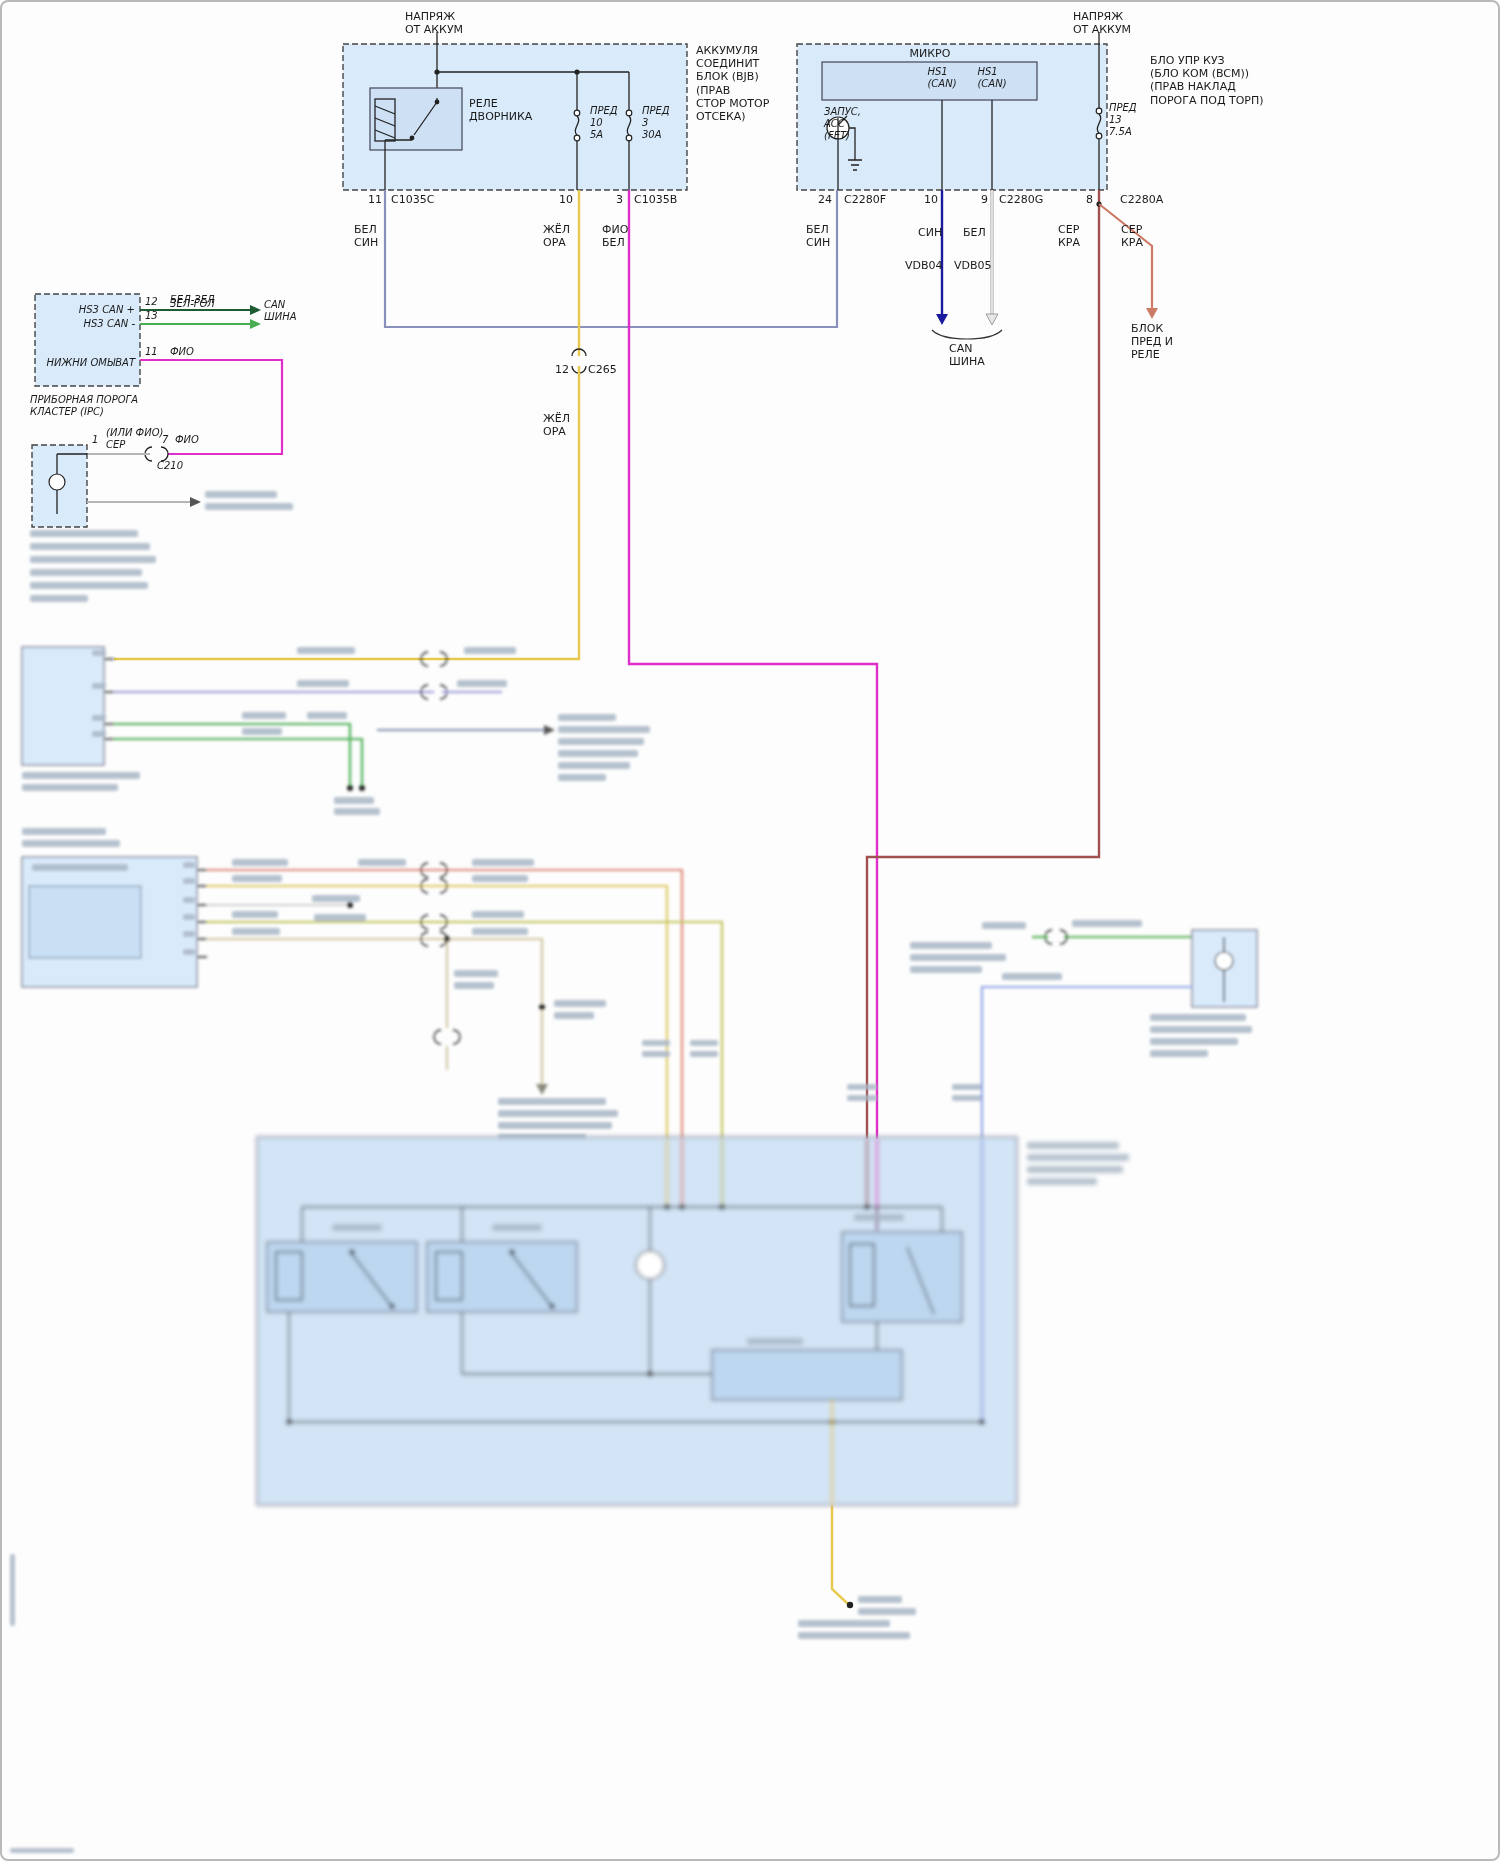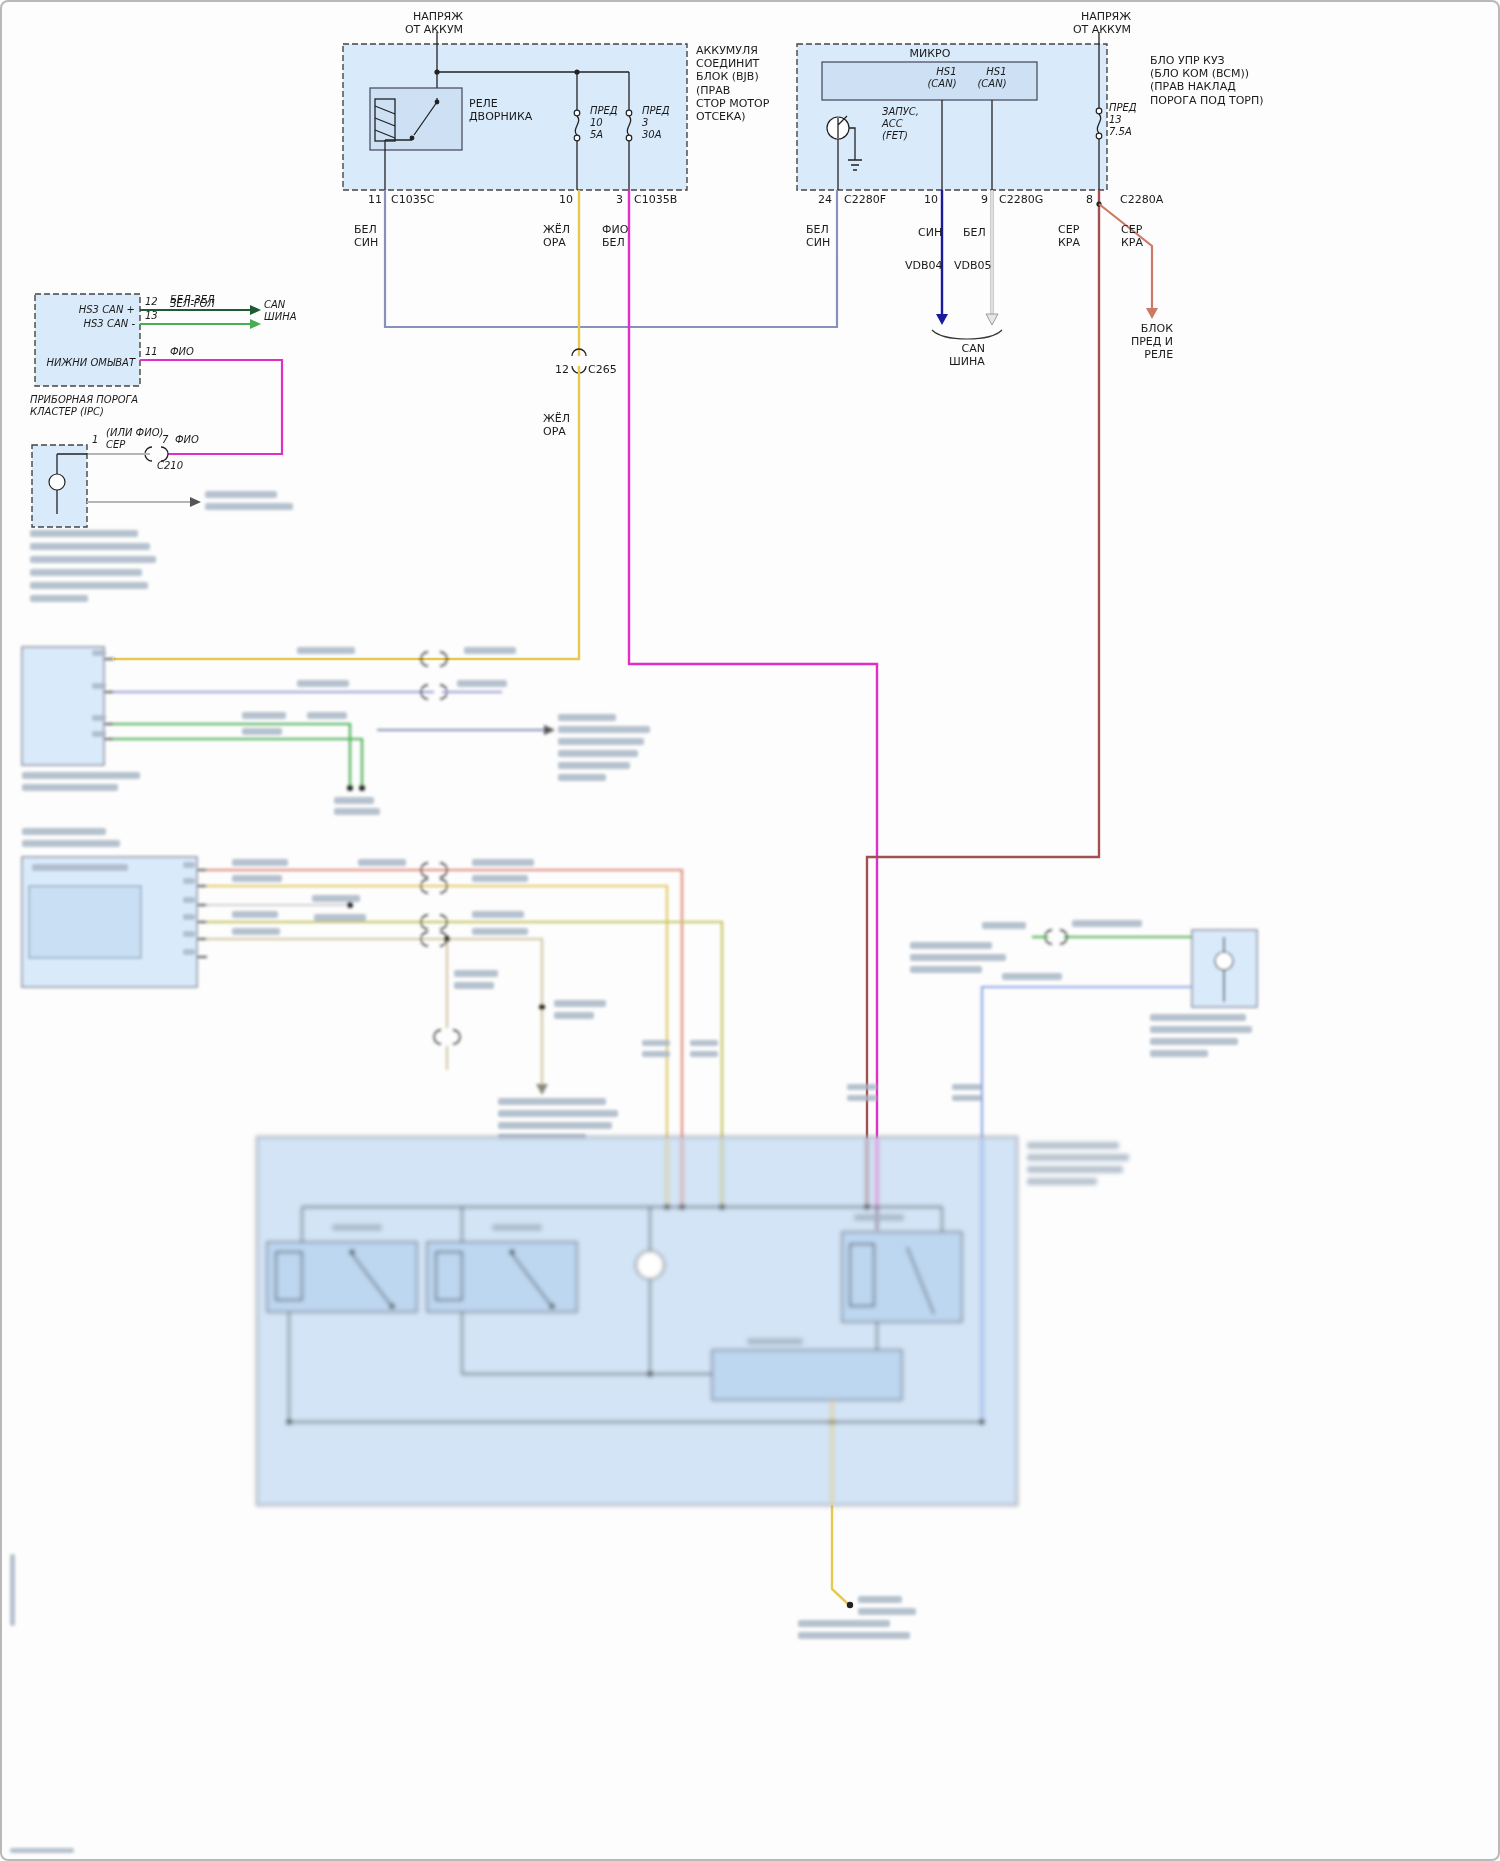--- a/index.html
+++ b/index.html
@@ -3,21 +3,21 @@
 <meta charset="utf-8">
 <style>
   html,body{margin:0;padding:0;background:#fff;}
   .stage{
     position:relative;width:1500px;height:1861px;background:#fdfdfd;
     font-family:"DejaVu Sans",sans-serif;overflow:hidden;
     border:2px solid #b9b9b9;border-radius:8px;box-sizing:border-box;
   }
   .stage > svg{position:absolute;left:0;top:0;}
   .lbl{position:absolute;font-size:11px;line-height:1.2;color:#1a1a1a;white-space:pre-line;z-index:2;}
-  .c{transform:translateX(-50%);text-align:right;}
+  .c{transform:translateX(-50%);text-align:left;}
   .r{transform:translateX(-100%);text-align:right;}
   .fs10{font-size:10px;font-style:italic;}
   
   .wk{stroke:#222;stroke-width:1.3;fill:none;}
   .dashedbox{fill:#d9eafb;stroke:#444;stroke-width:1.4;stroke-dasharray:6 3;}
   .inbox{fill:#cde0f4;stroke:#445;stroke-width:1.2;}
   .inbox2{fill:#bdd7f0;stroke:#556;stroke-width:1.2;}
   .solidbox{fill:#d9eafb;stroke:#667;stroke-width:1.2;}
   .term{fill:#fff;stroke:#222;stroke-width:1.2;}
   .dot{fill:#222;stroke:none;}
@@ -339,21 +339,21 @@
   <div class="lbl" style="left:541px;top:410px">ЖЁЛ
 ОРА</div>
 
   <div class="lbl c" style="left:1100px;top:8px">НАПРЯЖ
 ОТ АККУМ</div>
   <div class="lbl c" style="left:928px;top:45px">МИКРО</div>
   <div class="lbl c fs10" style="left:940px;top:64px">HS1
 (CAN)</div>
   <div class="lbl c fs10" style="left:990px;top:64px">HS1
 (CAN)</div>
-  <div class="lbl fs10" style="left:880px;top:104px">ЗАПУС,
+  <div class="lbl fs10" style="left:822px;top:104px">ЗАПУС,
 АСС
 (FET)</div>
   <div class="lbl fs10" style="left:1107px;top:100px">ПРЕД
 13
 7.5А</div>
   <div class="lbl" style="left:1148px;top:52px">БЛО УПР КУЗ
 (БЛО КОМ (BCM))
 (ПРАВ НАКЛАД
 ПОРОГА ПОД ТОРП)</div>
   <div class="lbl r" style="left:830px;top:191px">24</div>

